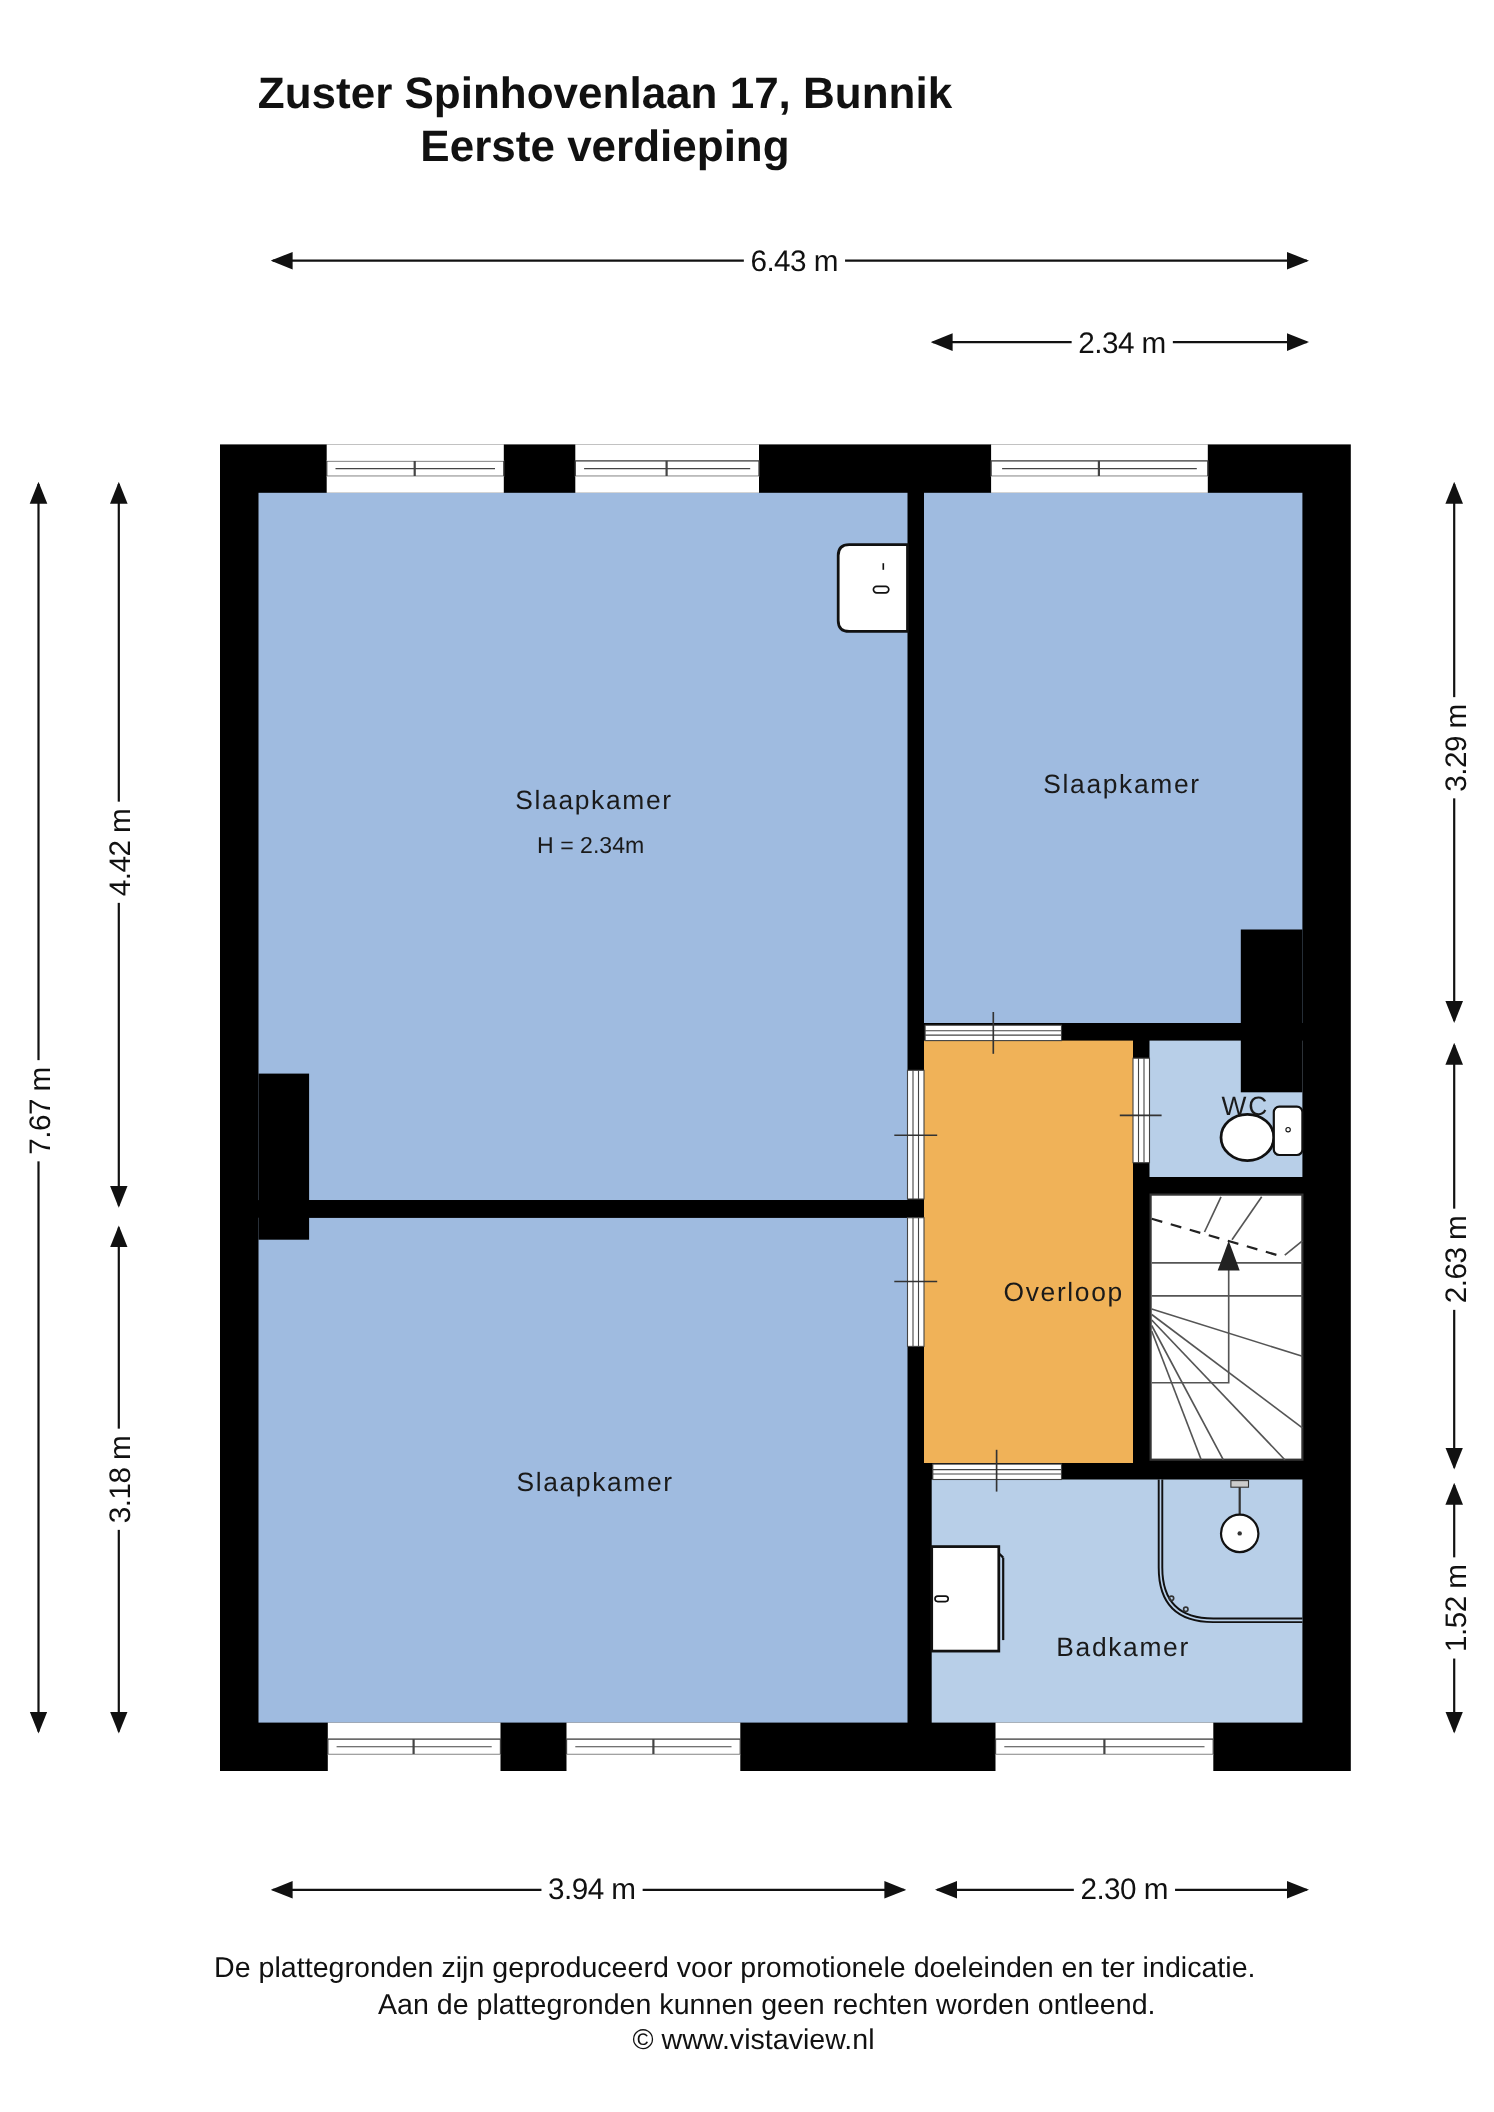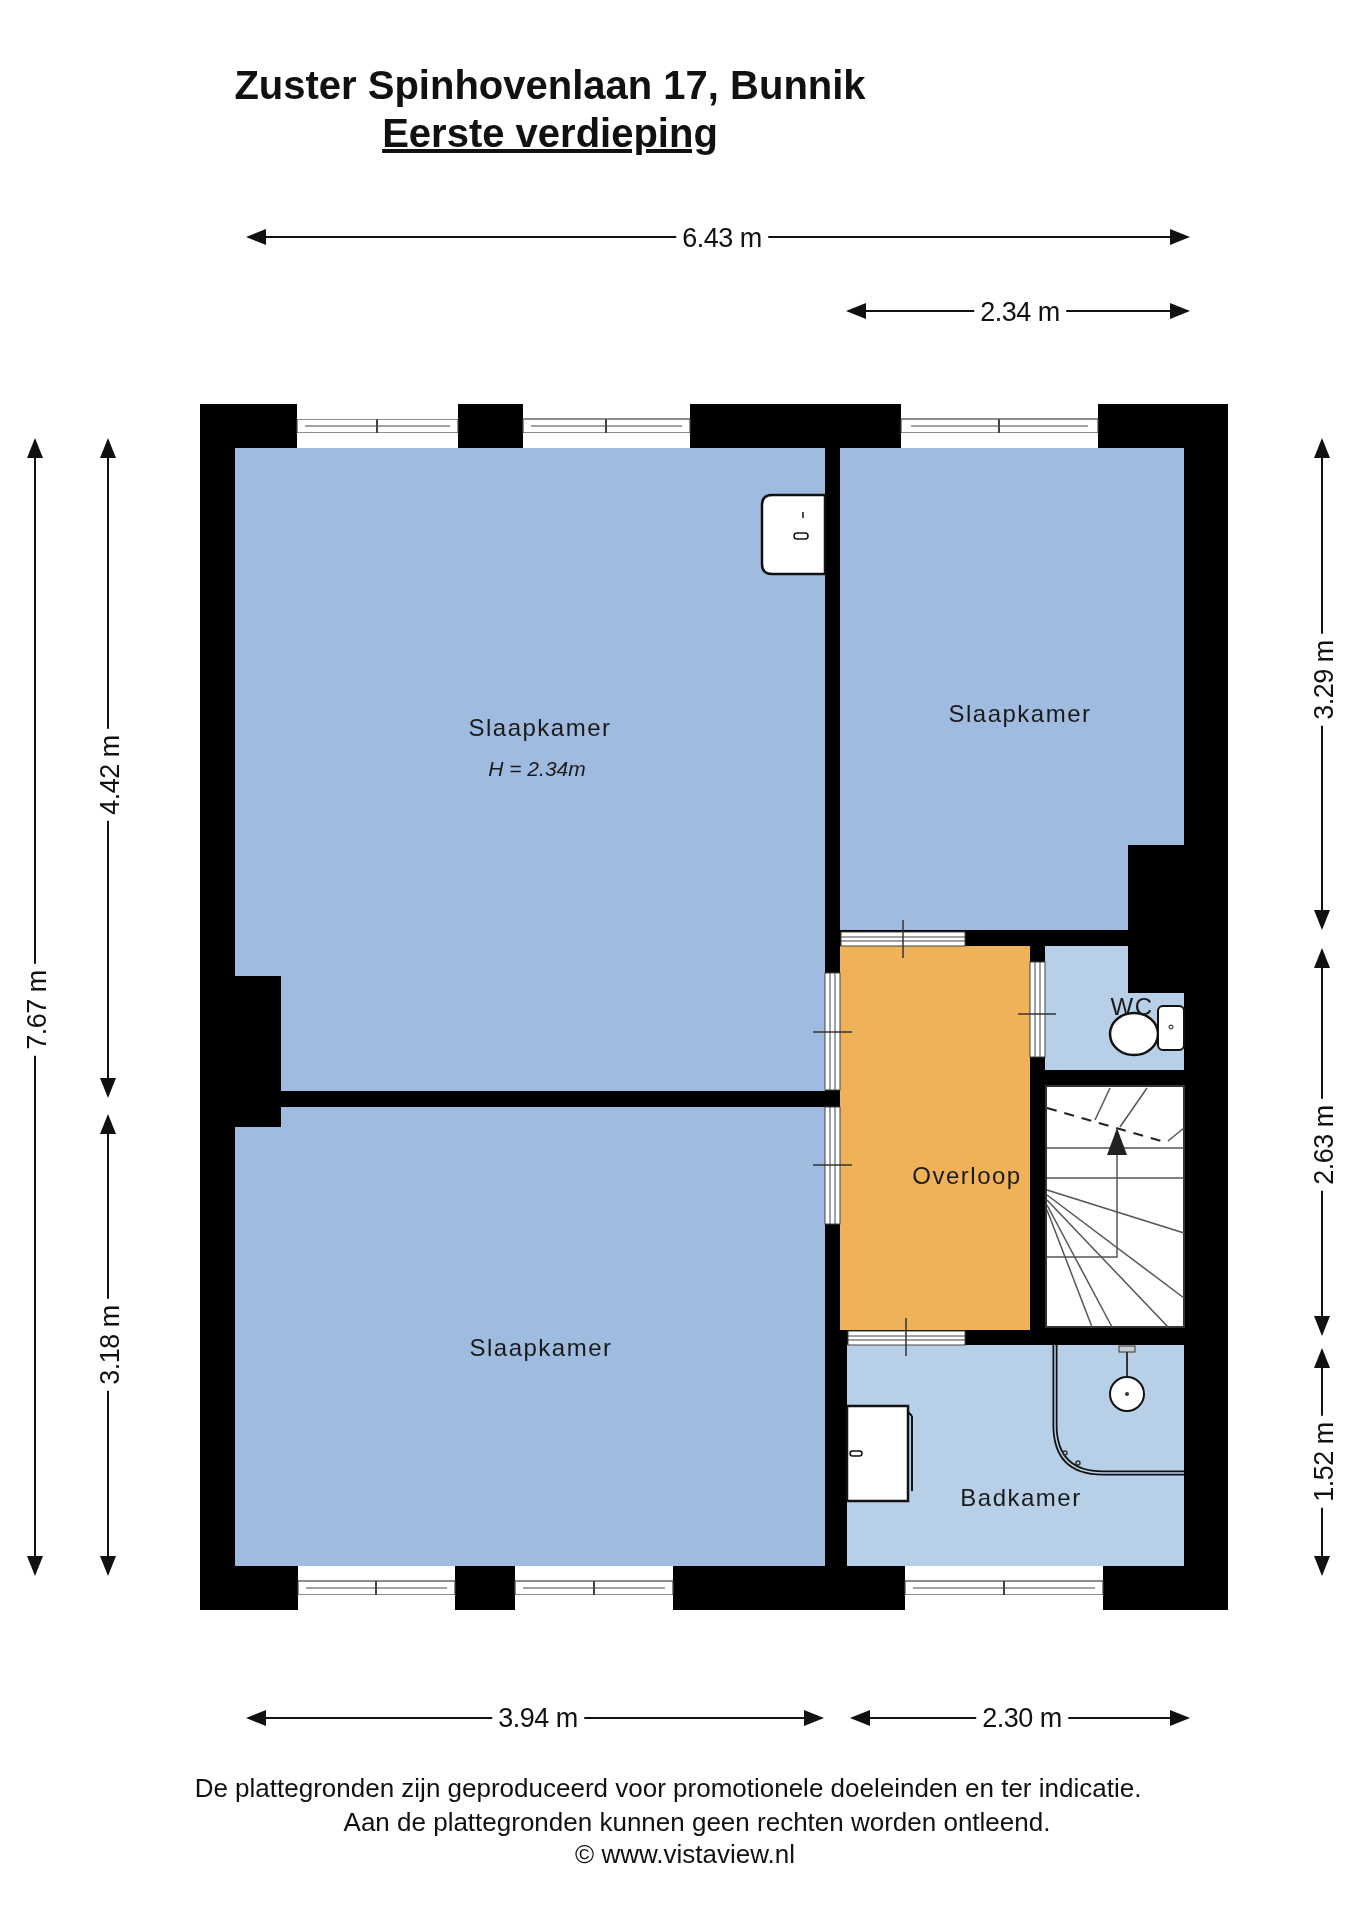--- a/index.html
+++ b/index.html
@@ -1,29 +1,29 @@
 <!DOCTYPE html>
 <html><head>
 <meta charset="utf-8">
 <style>
   html, body { margin:0; padding:0; background:#ffffff; }
   body { width:1358px; height:1920px; position:relative; overflow:hidden; font-family:"Liberation Sans", sans-serif; color:#111; }
   .title { position:absolute; left:0; width:1100px; text-align:center; font-weight:bold; font-size:40px; line-height:46px; color:#111; }
   .plan { position:absolute; left:0; top:0; width:1358px; height:1920px; }
   .room-label { position:absolute; font-size:24px; letter-spacing:1.5px; color:#1a1a1a; white-space:nowrap; transform:translateX(-50%); }
-  .room-sub { position:absolute; font-size:21px; color:#1a1a1a; white-space:nowrap; transform:translateX(-50%);font-style:italic; }
+  .room-sub { position:absolute; font-size:21px; color:#1a1a1a; white-space:nowrap; transform:translateX(-50%); }
   .dim-label { position:absolute; font-size:27px; color:#111; background:#fff; padding:0 6px; white-space:nowrap; transform:translate(-50%,-50%); font-family:"Liberation Sans", sans-serif; letter-spacing:-0.5px; }
   .dim-label.v { transform:translate(-50%,-50%) rotate(-90deg); }
   .disclaimer { position:absolute; left:0; width:1336px; text-align:center; font-size:26px; line-height:34px; color:#111; }
 </style>
 </head>
 <body>
 
 <div class="title" style="top:62px;">Zuster Spinhovenlaan 17, Bunnik</div>
-<div class="title" style="top:110px;text-decoration:underline;">Eerste verdieping</div>
+<div class="title" style="top:110px;">Eerste verdieping</div>
 
 <svg class="plan" viewBox="0 0 1358 1920" xmlns="http://www.w3.org/2000/svg">
   <defs>
     <marker id="arr" viewBox="0 0 10 10" refX="9" refY="5" markerWidth="10" markerHeight="10" orient="auto-start-reverse">
       <path d="M0,1 L10,5 L0,9 z" fill="#111"></path>
     </marker>
     <g id="win-h">
       <rect x="0" y="0" width="100" height="14" fill="#fff" stroke="#444" stroke-width="1.2"></rect>
     </g>
   </defs>

